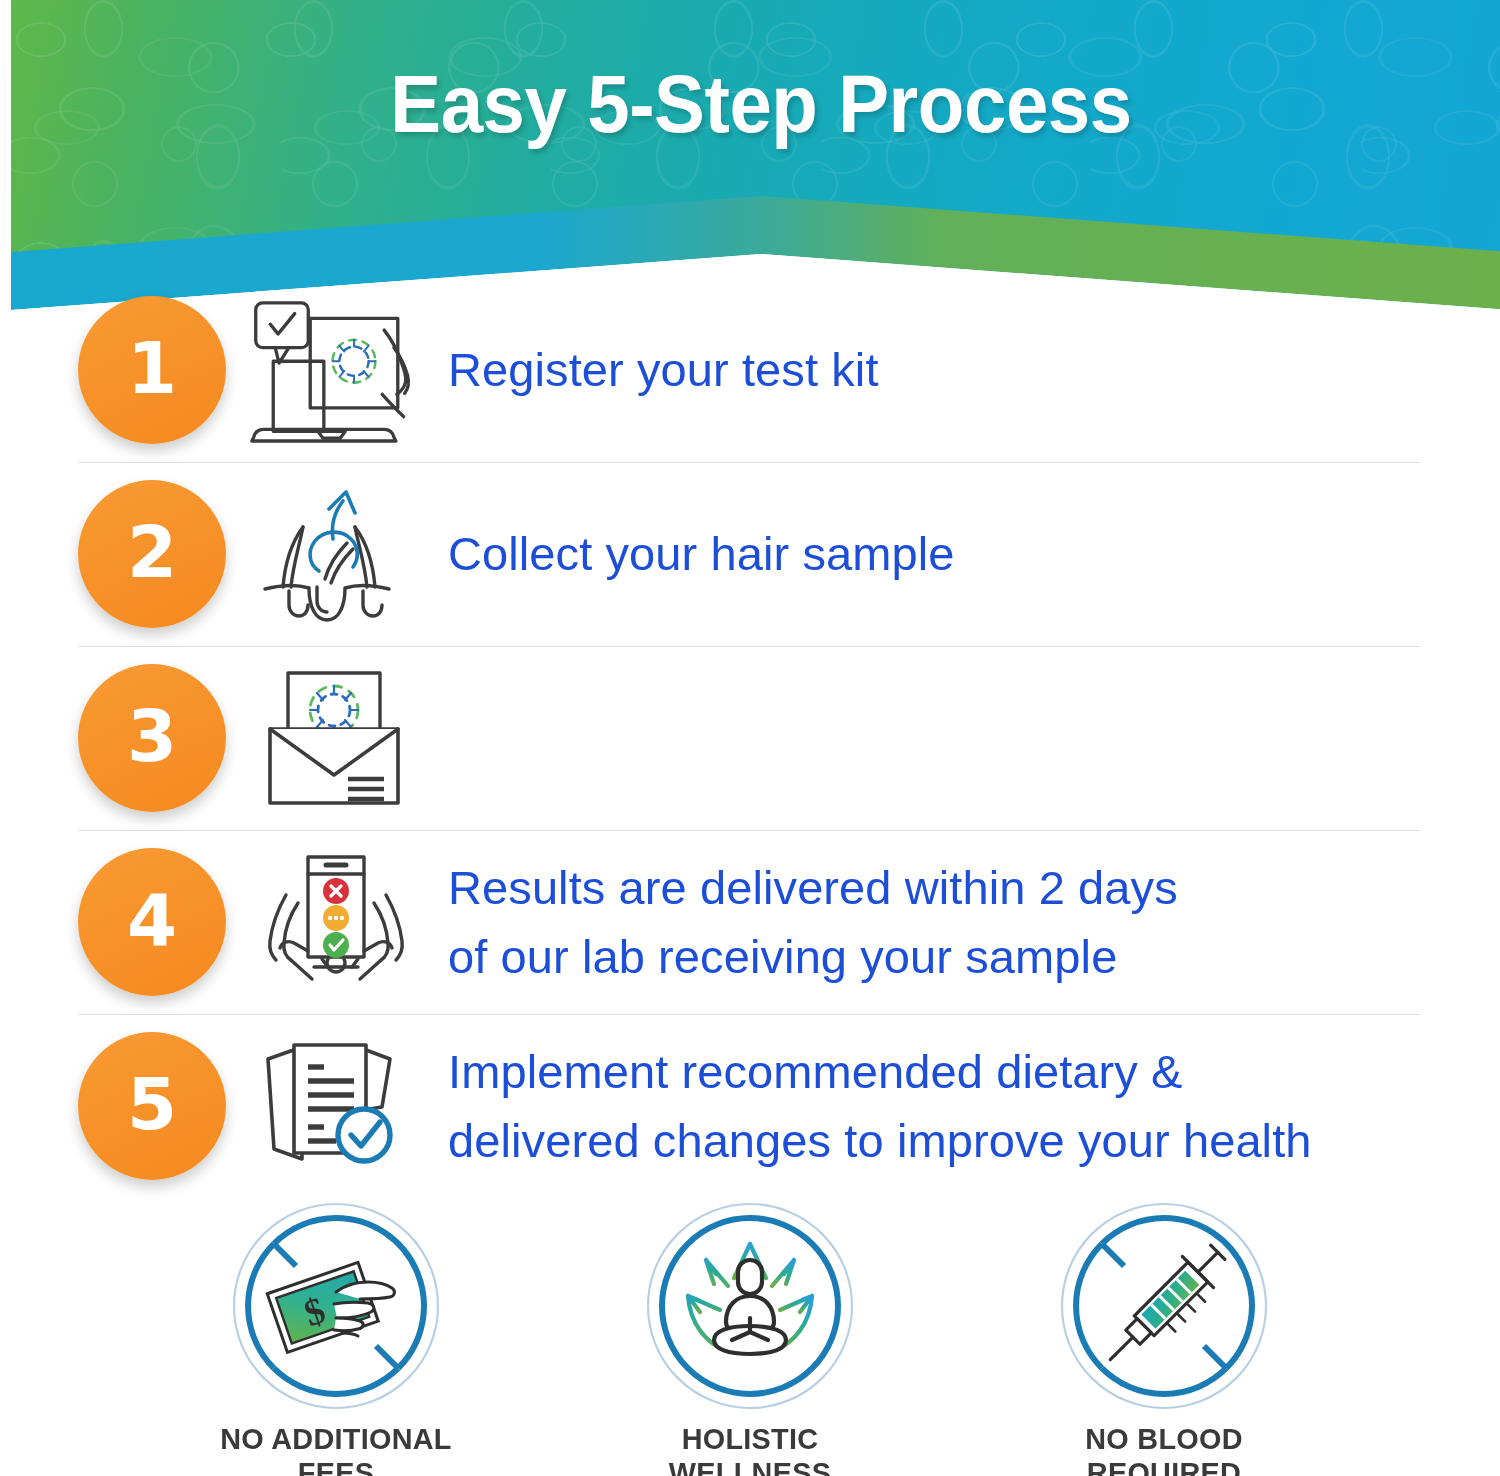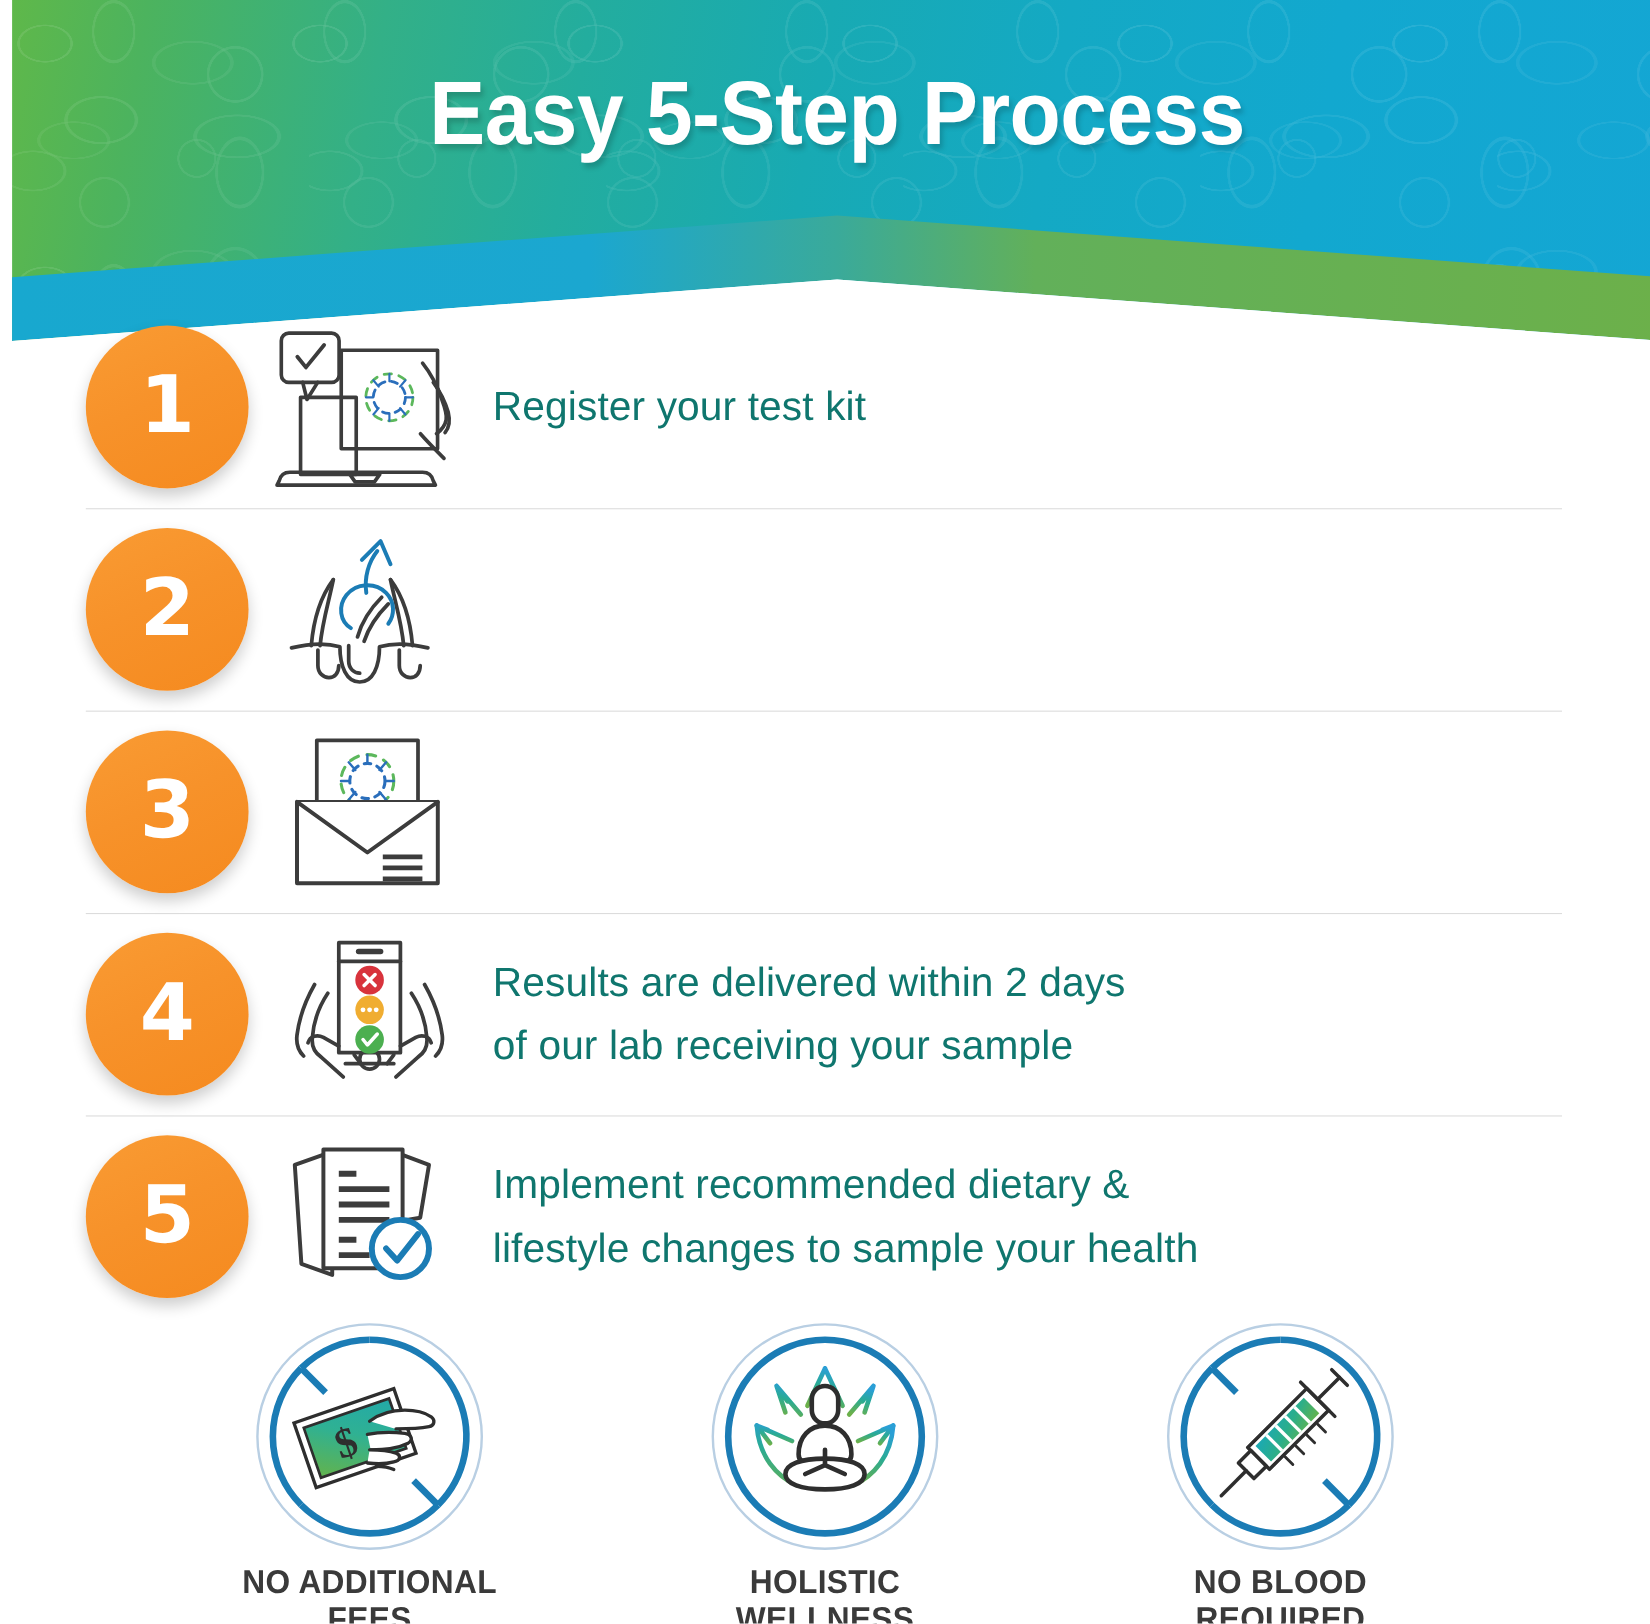--- a/index.html
+++ b/index.html
@@ -85,23 +85,23 @@
   }
   .badge-num {
     color:#ffffff; font-size:72px; font-weight:600;
     font-family:"DejaVu Sans", sans-serif;
     line-height:1; margin-top:-4px;
   }
   .step-icon { flex:0 0 180px; width:180px; height:160px;
                display:flex; align-items:center; justify-content:center; }
   .step-icon svg { display:block; }
   .step-text {
-    color:#0f766e;
+    color:#1d4ed8;
     font-family:"Liberation Sans Narrow","Liberation Sans", sans-serif;
-    font-size:37px; line-height:1.13; font-weight:400;
+    font-size:47px; line-height:1.13; font-weight:400;
     padding-left:22px; letter-spacing:.1px;
   }
   .step-text .l2 { display:block;margin-top:16px; }
 
   
   .features {
     position:absolute; left:0; top:1198px; width:1500px;
     display:flex; justify-content:center; gap:114px;
   }
   .feature { width:300px; text-align:center; }
@@ -214,20 +214,23 @@
           <path d="M66 108 v14 c0 7 5 11 10 11"></path>
         </g>
 
         <g fill="none" stroke="#1b7cb5" stroke-width="3.6" stroke-linecap="round" stroke-linejoin="round">
           <path d="M68 92 c-10 -6 -12 -20 -4 -30 c9 -11 26 -12 36 -2 c8 8 8 20 2 28"></path>
           <path d="M92 22 c-8 10 -12 24 -10 38"></path>
           <path d="M78 30 L95 13 L104 34"></path>
         </g>
       </svg>
     </div>
+    <div class="step-text">
+      <span>Collect your hair sample</span>
+    </div>
   </div>
 
   <div class="step">
     <div class="badge">
       <span class="badge-num">3</span>
     </div>
     <div class="step-icon">
       <svg width="160" height="150" viewBox="0 0 160 150">
         <g fill="#fff" stroke="#3c3c3c" stroke-width="3.4" stroke-linecap="round" stroke-linejoin="round">
 
@@ -336,21 +339,21 @@
         </g>
 
         <g>
           <circle cx="110" cy="104" r="26" fill="#fff" stroke="#1b7cb5" stroke-width="5.4"></circle>
           <path d="M97 104 l10 11 l19 -24" fill="none" stroke="#1b7cb5" stroke-width="5.4" stroke-linecap="round" stroke-linejoin="round"></path>
         </g>
       </svg>
     </div>
     <div class="step-text">
       <span>Implement recommended dietary &amp;</span>
-      <span class="l2">lifestyle changes to sample your health</span>
+      <span class="l2">delivered changes to improve your health</span>
     </div>
   </div>
 
 </div>
 
 <div class="features">
 
   <div class="feature">
     <div class="feature-icon">
       <svg width="212" height="212" viewBox="0 0 212 212">

